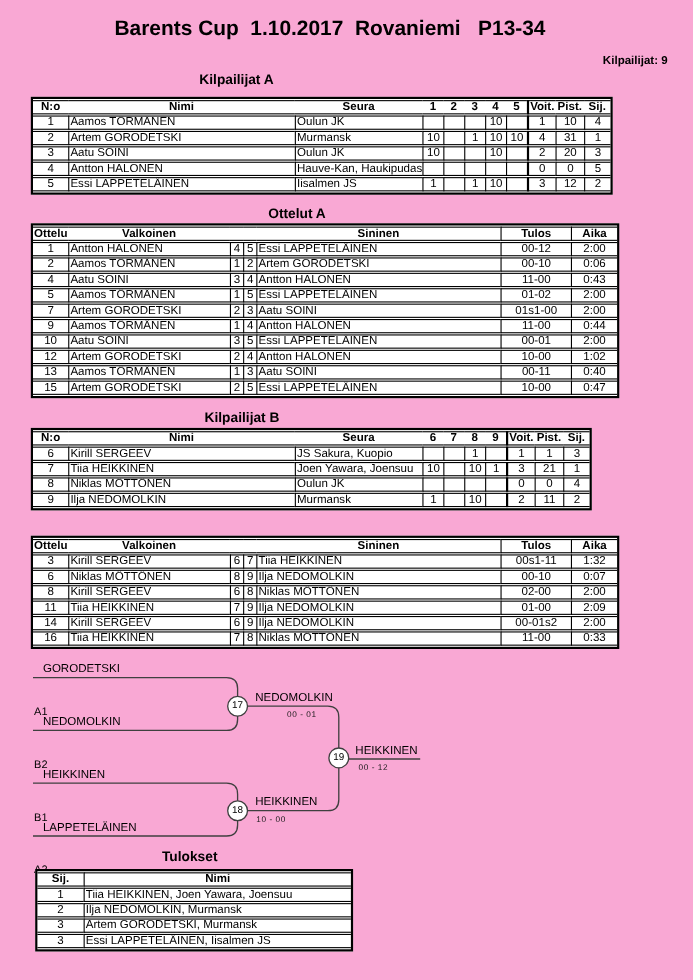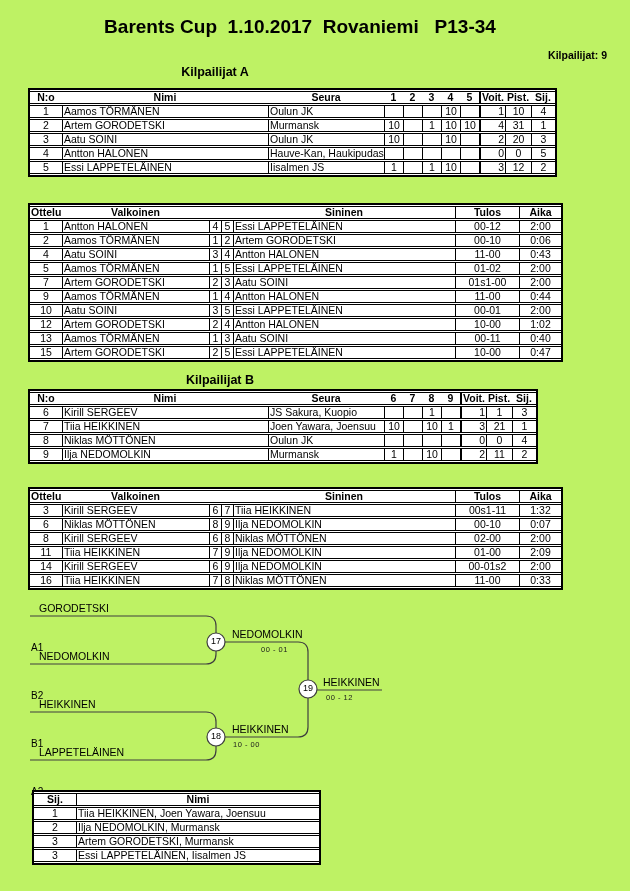--- a/index.html
+++ b/index.html
@@ -1,33 +1,33 @@
 <!DOCTYPE html>
 <html><head>
 <meta charset="utf-8">
 <style>
   * { box-sizing: border-box; }
   html,body { margin:0; padding:0; background:#fff; }
-  .page { position:relative; width:630px; height:891px; background:#bef264; color:#000;
+  .page { position:relative; width:630px; height:891px; background:#f9a8d4; color:#000;
           font-family:"Liberation Sans", sans-serif; overflow:hidden; }
 
   .main-title { position:absolute; top:16px; left:0; width:600px; text-align:center;
                 font-size:19px; font-weight:bold; white-space:pre; }
   .participants { position:absolute; top:49px; right:23px; font-size:10.5px; font-weight:bold; }
   .sec-title { position:absolute; font-size:12.5px; font-weight:bold; text-align:center; }
 
   .doc-table { position:absolute; border:2px solid #000; border-collapse:separate;
                border-spacing:0 1px; table-layout:fixed; background:#fff; font-size:10.5px; }
   .doc-table th, .doc-table td { height:11px; line-height:11px; padding:0 1px; overflow:hidden;
                white-space:nowrap; border-top:1px solid #000; border-bottom:1px solid #000;
                border-left:1px solid #000; font-weight:normal; }
   .doc-table tr > *:first-child { border-left:none; }
   .doc-table thead th { border-left:none; font-weight:bold; text-align:center; }
   .doc-table thead th.vline { border-left:1px solid #000; }
-  .doc-table .thick { border-left:2px solid #000 !important;text-align:right; }
+  .doc-table .thick { border-left:2px solid #000 !important; }
   .c { text-align:center; } .l { text-align:left; } .pad { padding-left:5px; }
 
   .bk-name  { position:absolute; font-size:10.5px; white-space:nowrap; }
   .bk-code  { position:absolute; font-size:10px; white-space:nowrap;margin-top:24px; }
   .bk-score { position:absolute; font-size:7.5px; letter-spacing:.5px; color:#1a1a1a; white-space:nowrap; }
   .bk-num   { position:absolute; font-size:9px; width:22px; text-align:center; }
   .bracket-svg { position:absolute; left:0; top:0; }
 </style>
 </head>
 <body>
@@ -134,20 +134,21 @@
           <td class="c">1</td>
           <td class="c">10</td>
           <td class="c"></td>
           <td class="c thick">3</td>
           <td class="c">12</td>
           <td class="c">2</td>
         </tr>
       </tbody>
   </table>
 
+  <div class="sec-title" style="left:0;top:187px;width:540px;">Ottelut A</div>
   <table class="doc-table" style="left:28px;top:203px;width:531px;">
     <colgroup>
         <col style="width:32px">
         <col style="width:147px">
         <col style="width:12px">
         <col style="width:12px">
         <col style="width:222px">
         <col style="width:64px">
         <col style="width:42px">
       </colgroup>
@@ -463,20 +464,21 @@
   <div class="bk-name" style="left:39px;top:746px;">LAPPETELÄINEN</div>
   <div class="bk-code" style="left:31px;top:762px;">A2</div>
   <div class="bk-num" style="left:205px;top:731px;">18</div>
   <div class="bk-name" style="left:232px;top:723px;">HEIKKINEN</div>
   <div class="bk-score" style="left:233px;top:740px;">10 - 00</div>
 
   <div class="bk-num" style="left:297px;top:683px;">19</div>
   <div class="bk-name" style="left:323px;top:676px;">HEIKKINEN</div>
   <div class="bk-score" style="left:326px;top:693px;">00 - 12</div>
 
+  <div class="sec-title" style="left:0;top:772px;width:345px;">Tulokset</div>
   <table class="doc-table" style="left:32px;top:790px;width:285px;">
     <colgroup>
         <col style="width:42px">
         <col style="width:243px">
       </colgroup>
     <thead>
         <tr>
       <th>Sij.</th>
       <th class="vline">Nimi</th>
     </tr>

